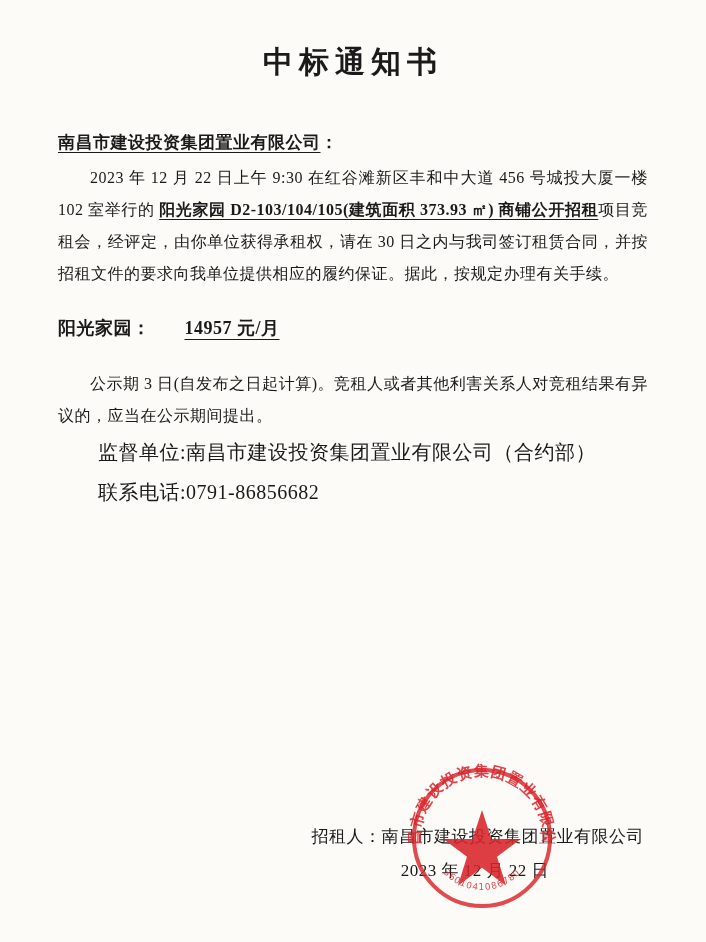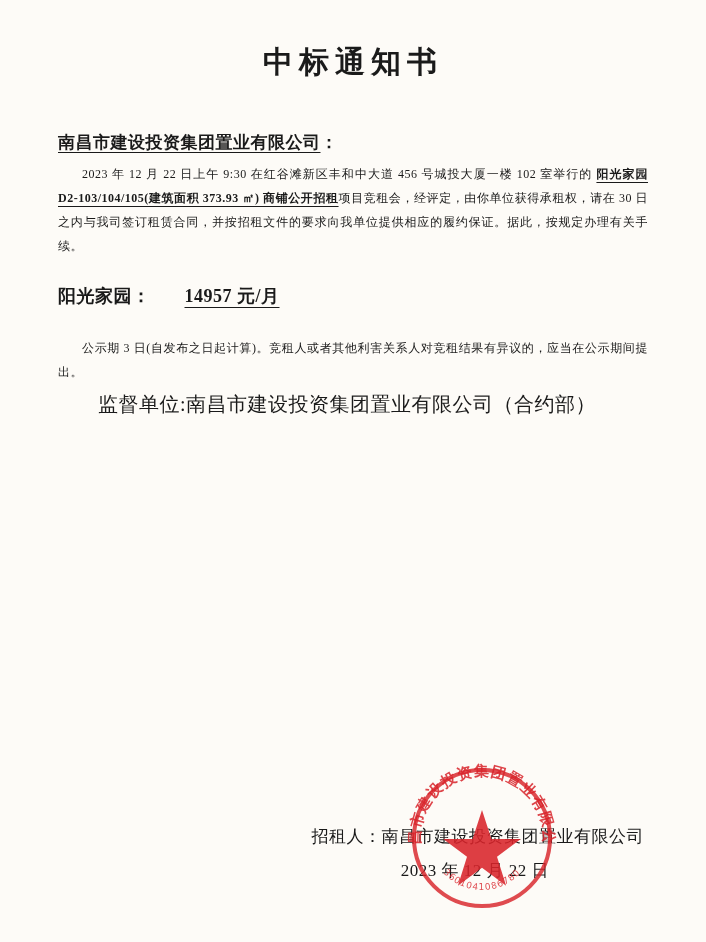--- a/index.html
+++ b/index.html
@@ -36,21 +36,21 @@
     font-weight: bold;
     margin-top: 10px;
     margin-bottom: 8px;
     letter-spacing: 0.5px;
   }
   .addressee .underlined {
     text-decoration: underline;
     text-underline-offset: 4px;
   }
   .body-para {
-    font-size: 12px;
+    font-size: 16px;
     line-height: 2.0;
     text-align: justify;
     text-justify: inter-ideograph;
     letter-spacing: 0.5px;
     margin: 0;
   }
   .indent {
     text-indent: 2em;
   }
   .emph {
@@ -132,20 +132,21 @@
     <span>2023 年 12 月 22 日上午 9:30 在红谷滩新区丰和中大道 456 号城投大厦一楼 102 室举行的 </span><span class="emph">阳光家园 D2-103/104/105(建筑面积 373.93 ㎡) 商铺公开招租</span><span>项目竞租会，经评定，由你单位获得承租权，请在 30 日之内与我司签订租赁合同，并按招租文件的要求向我单位提供相应的履约保证。据此，按规定办理有关手续。</span>
   </p>
 
   <div class="result-line">
     <span>阳光家园：</span><span class="result-value">14957 元/月</span>
   </div>
 
   <div class="notice-block">
     <p class="body-para indent">公示期 3 日(自发布之日起计算)。竞租人或者其他利害关系人对竞租结果有异议的，应当在公示期间提出。</p>
     <p class="info-line indent">监督单位:南昌市建设投资集团置业有限公司（合约部）</p>
+    <p class="info-line indent">联系电话:0791-86856682</p>
   </div>
 
   <div class="signature">
     <div>招租人：南昌市建设投资集团置业有限公司</div>
     <div class="sig-date">2023 年 12 月 22 日</div>
   </div>
 
   <div class="seal">
     <svg width="172" height="172" viewBox="0 0 172 172" xmlns="http://www.w3.org/2000/svg">
       <defs>

